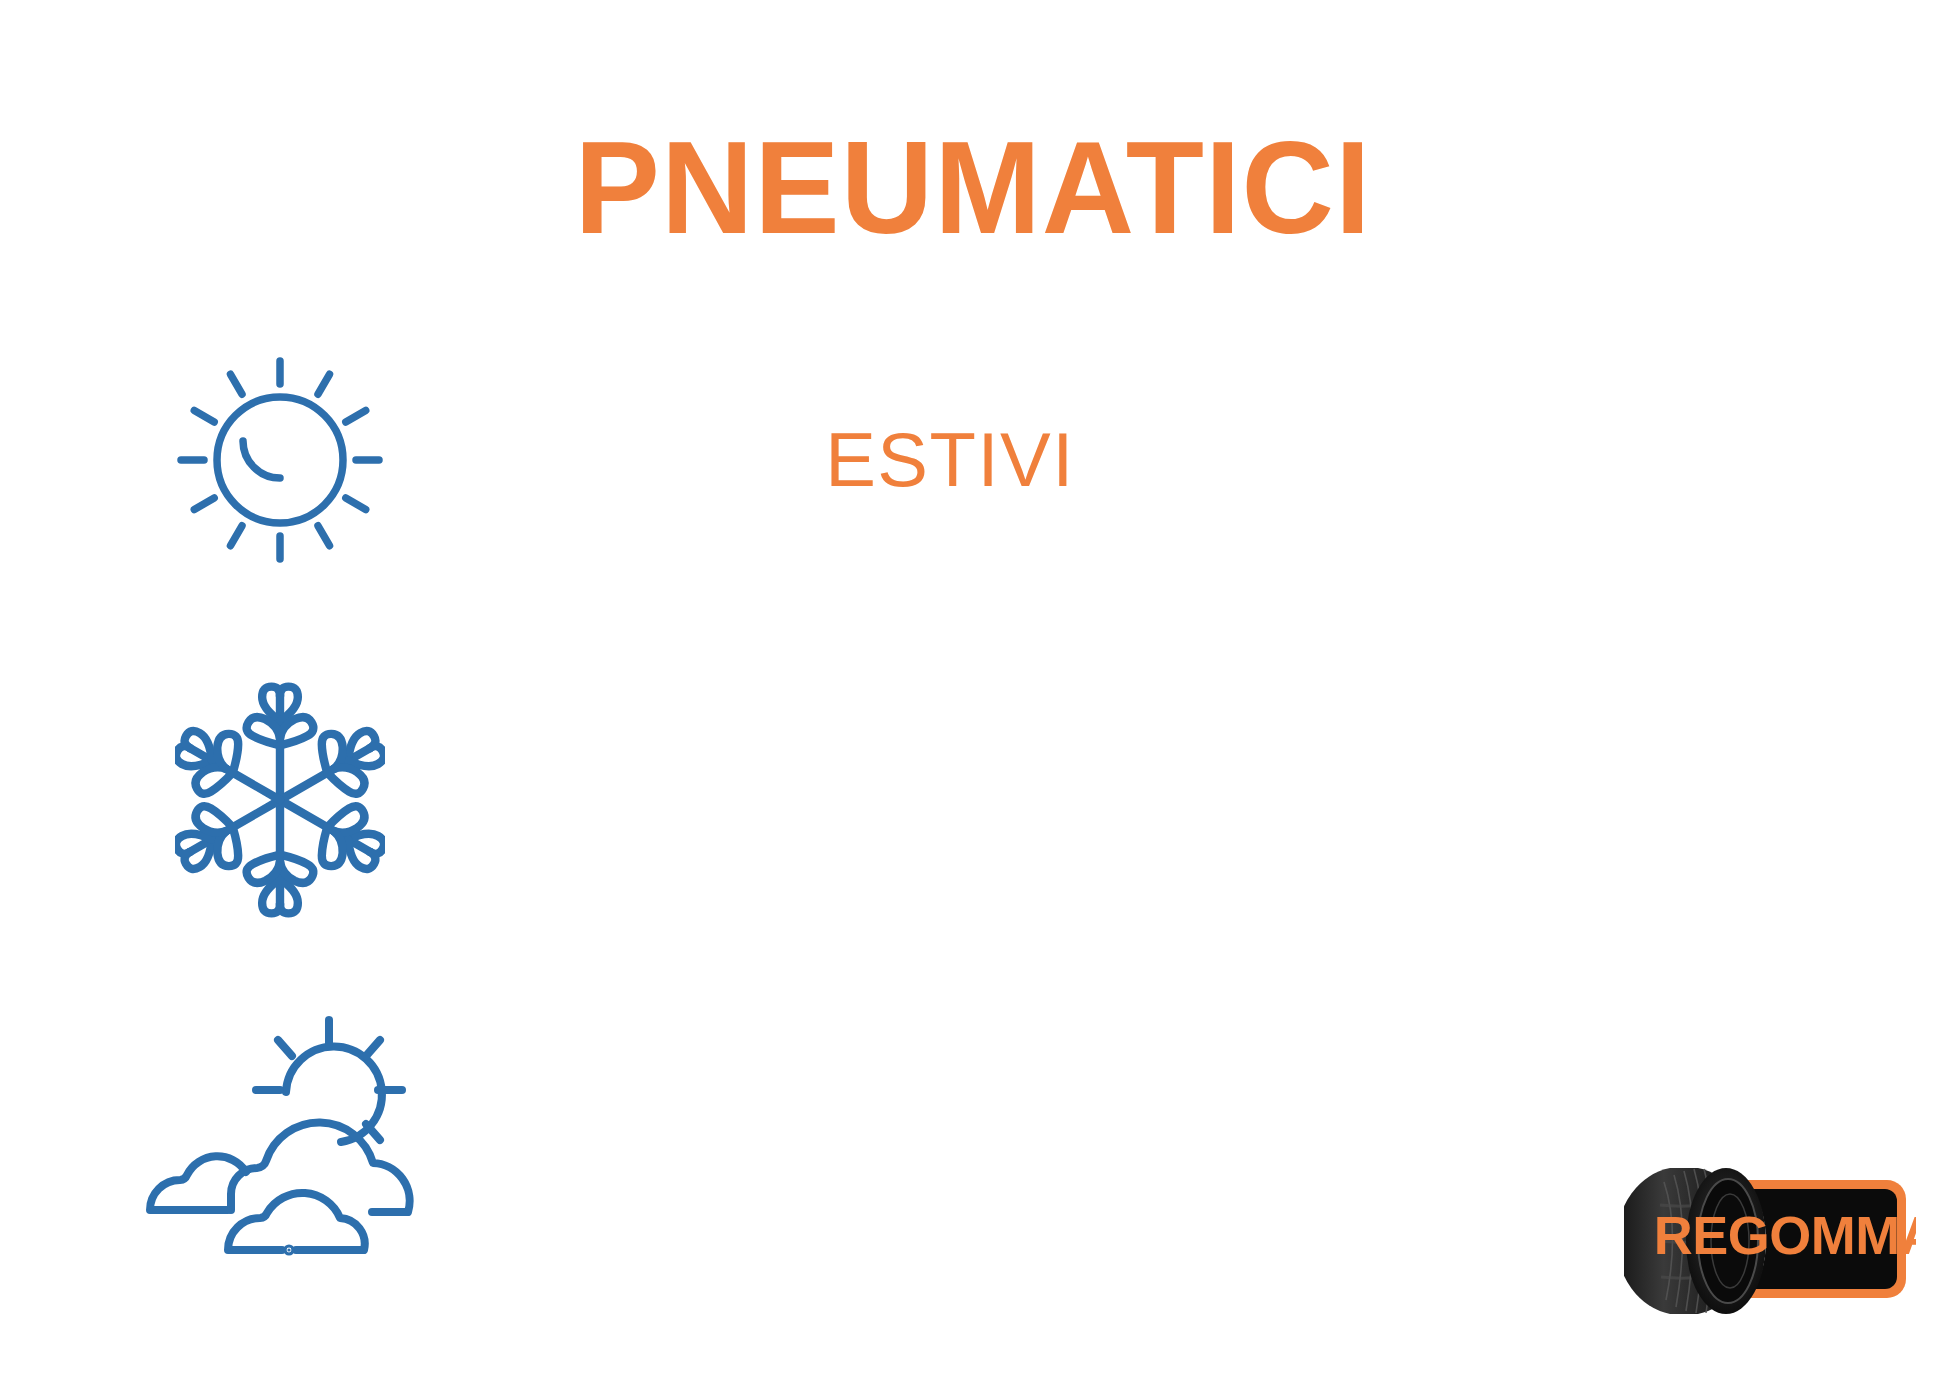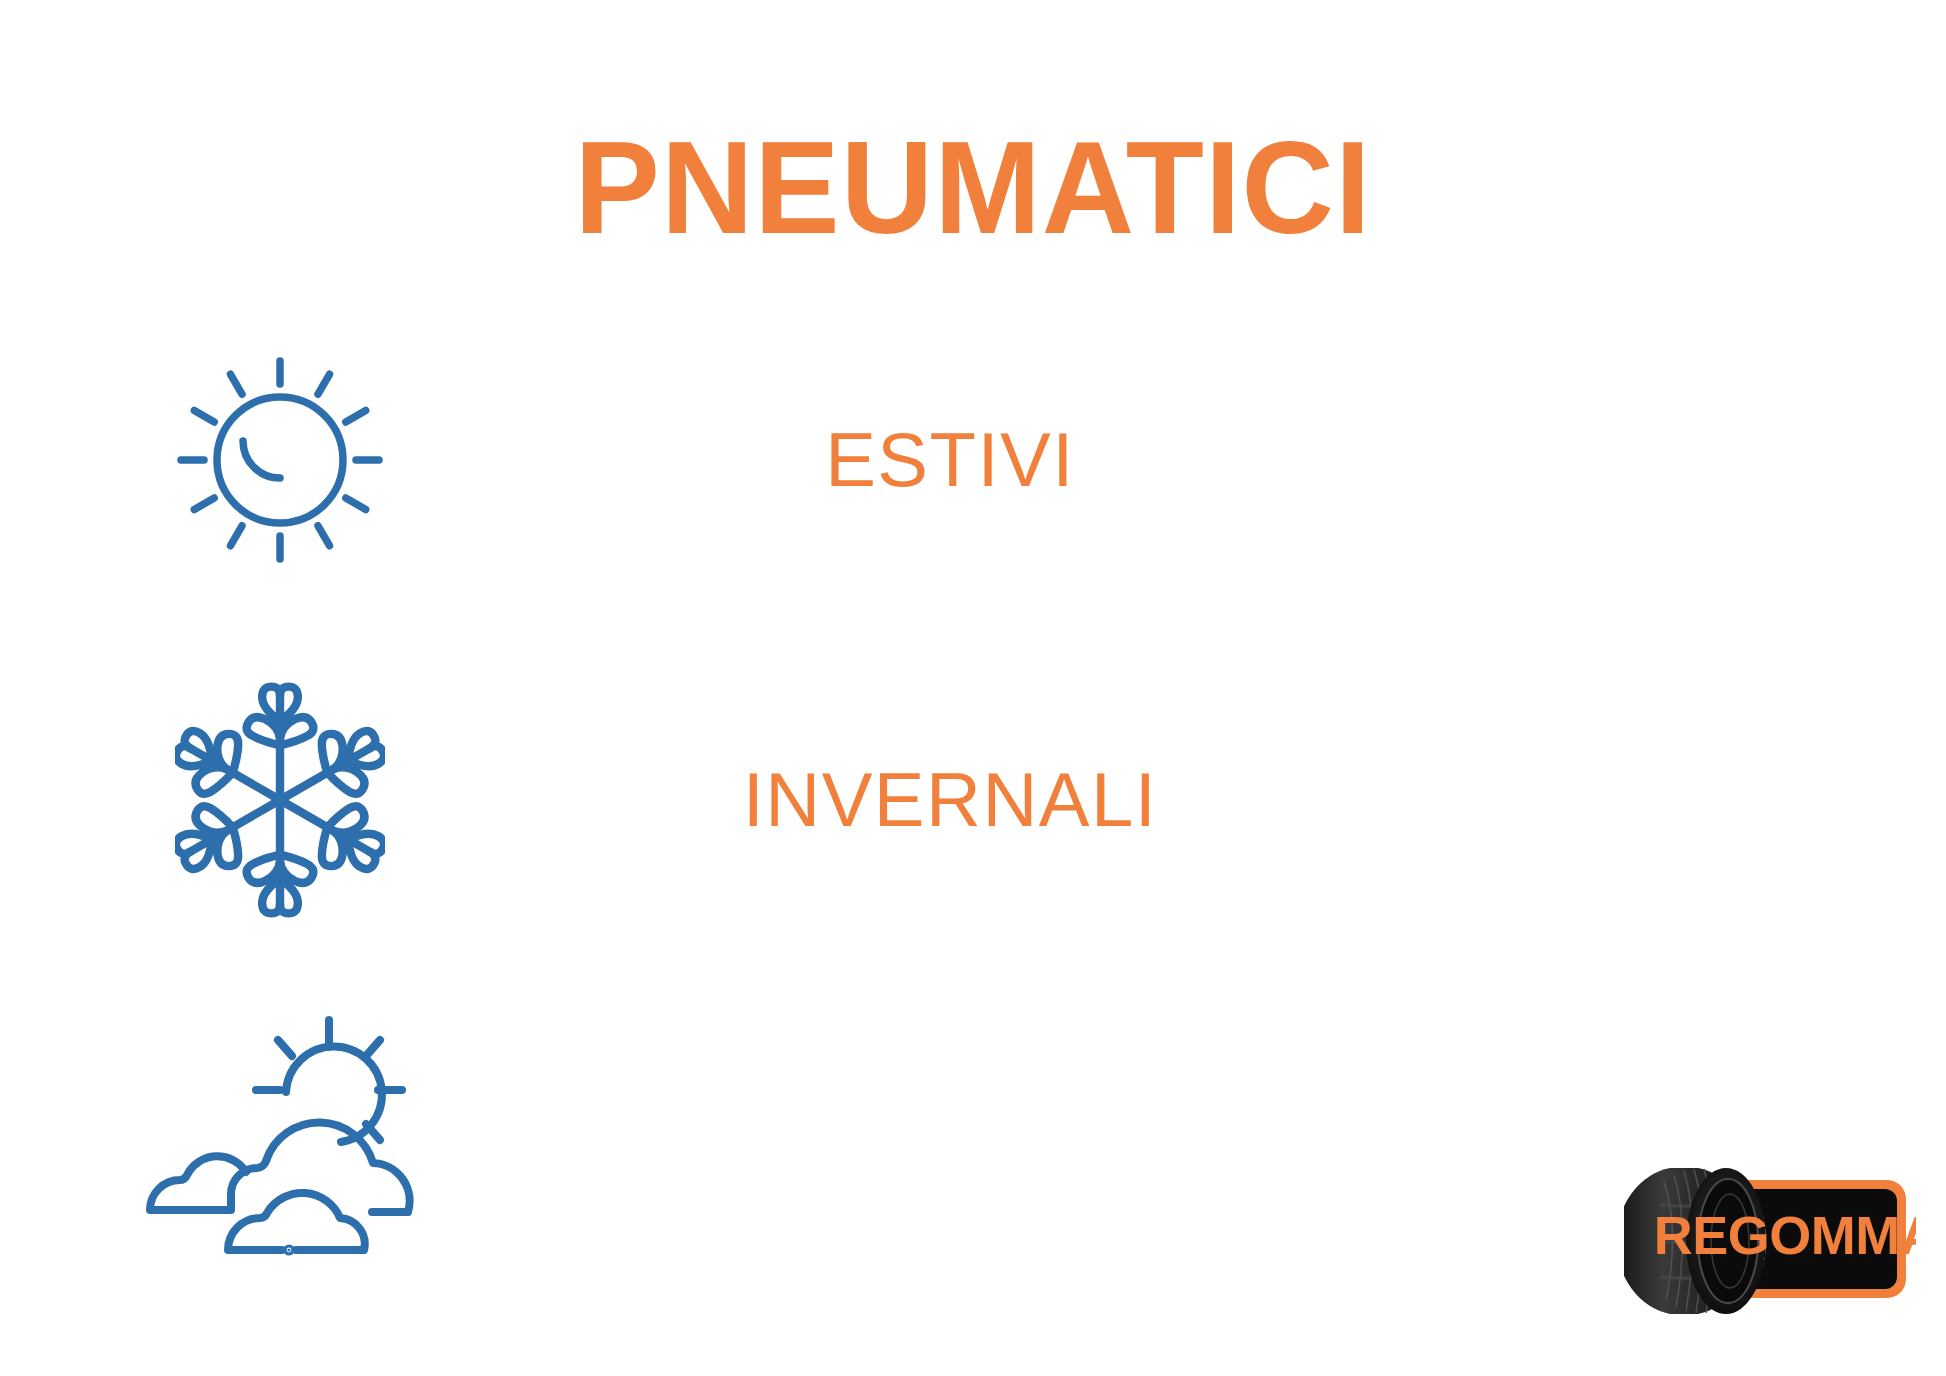--- a/index.html
+++ b/index.html
@@ -163,23 +163,20 @@
           <path d="M100 117 L100 18"></path>
           <path d="M100 18 q0 -9 -8 -9 q-9 0 -9 10 q0 11 17 23"></path>
           <path d="M100 18 q0 -9 8 -9 q9 0 9 10 q0 11 -17 23"></path>
           <path d="M100 58 q-2 -12 -14 -18 q-11 -5 -16 3 q-5 8 4 13 q9 5 26 9"></path>
           <path d="M100 58 q2 -12 14 -18 q11 -5 16 3 q5 8 -4 13 q-9 5 -26 9"></path>
         </g>
       </g>
     </svg>
   </div>
 
-  <div class="label-cell">
-    <span class="label-text">INVERNALI</span>
-  </div>
 </div>
 
 <div class="row row-4stagioni">
 
   <div class="icon-cell">
     <svg class="wicon" width="288" height="246" viewBox="0 0 288 246" fill="none" stroke="#2D6FAD" stroke-width="8" stroke-linecap="round" stroke-linejoin="round">
 
       <path d="M150 80 A 48 48 0 1 1 205 130"></path>
 
       <line x1="193" y1="8" x2="193" y2="32"></line>

